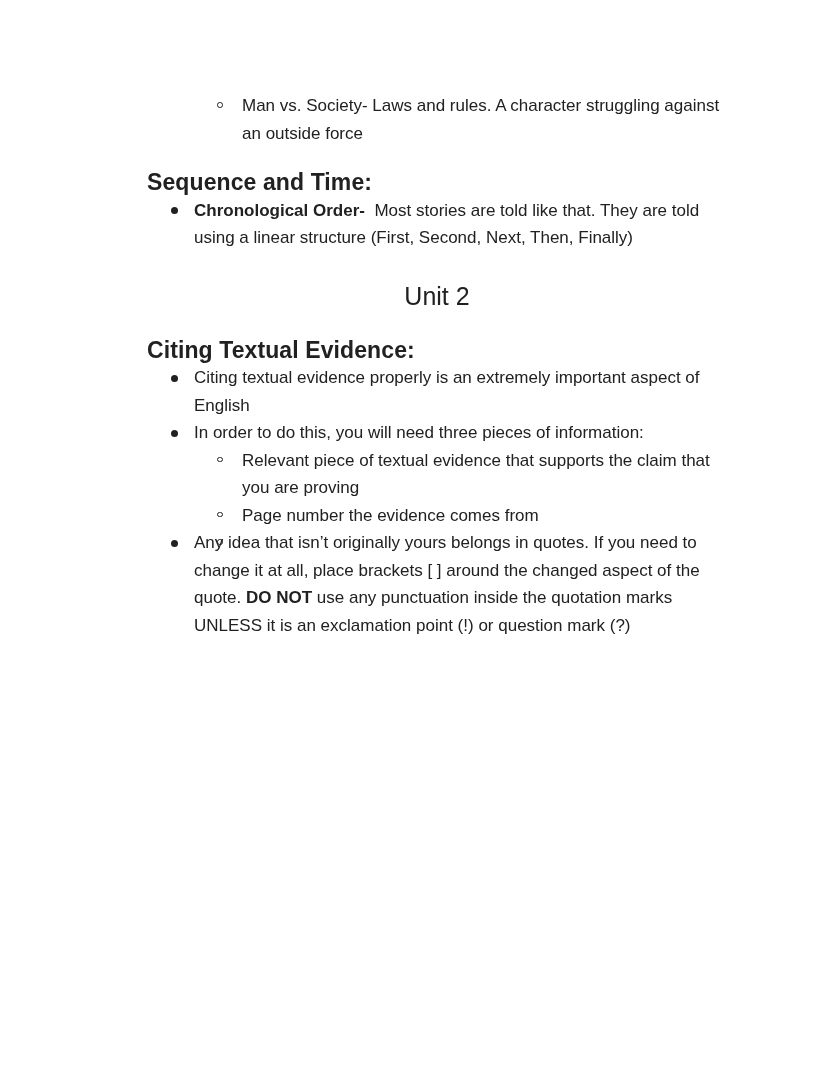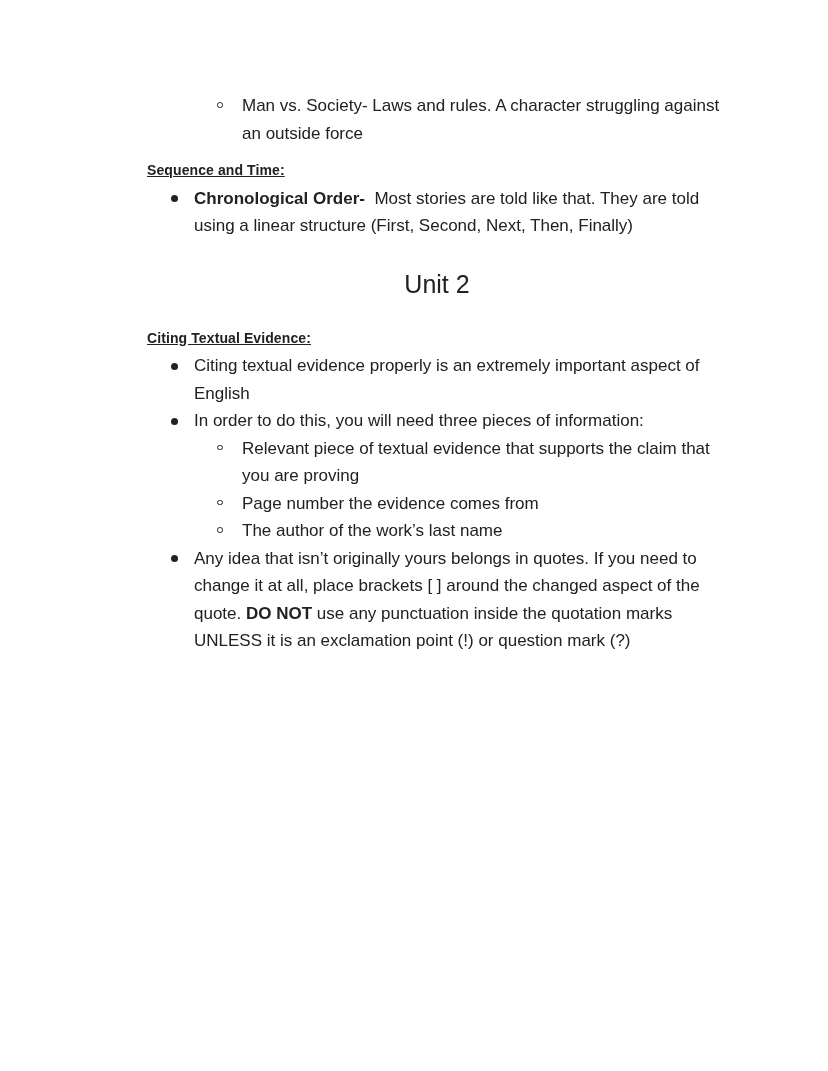--- a/index.html
+++ b/index.html
@@ -41,26 +41,25 @@
     position: absolute;
     left: 70px;
     top: 10px;
     width: 5.5px;
     height: 5.5px;
     border: 1.7px solid #212121;
     border-radius: 50%;
     background: transparent;
   }
   .section-heading {
-    font-size: 14px;
+    font-size: 23px;
     font-weight: bold;
     line-height: 27.5px;
-    margin-top: 10px;
+    margin-top: 22px;
     letter-spacing: 0.1px;
-    text-decoration: underline;
   }
   .unit-heading {
     font-size: 25px;
     font-weight: normal;
     line-height: 34px;
     text-align: center;
     margin-top: 27px;
     margin-bottom: 24px;
   }
   .lead { font-weight: bold; text-align: right; }
@@ -105,21 +104,20 @@
       <span>Relevant piece of textual evidence that supports the claim that you are proving</span>
     </div>
 
     <div class="li li2">
       <span class="bullet-hollow"></span>
       <span>Page number the evidence comes from</span>
     </div>
 
     <div class="li li2">
       <span class="bullet-hollow"></span>
-      <span>The author of the work’s last name</span>
     </div>
 
     <div class="li li1">
       <span class="bullet-filled"></span>
       <span><span>Any idea that isn’t originally yours belongs in quotes. If you need to change it at all, place brackets [ ] around the changed aspect of the quote. </span><span class="bold-inline">DO NOT</span><span> use any punctuation inside the quotation marks UNLESS it is an exclamation point (!) or question mark (?)</span></span>
     </div>
 
   </div>
 </div>
 

